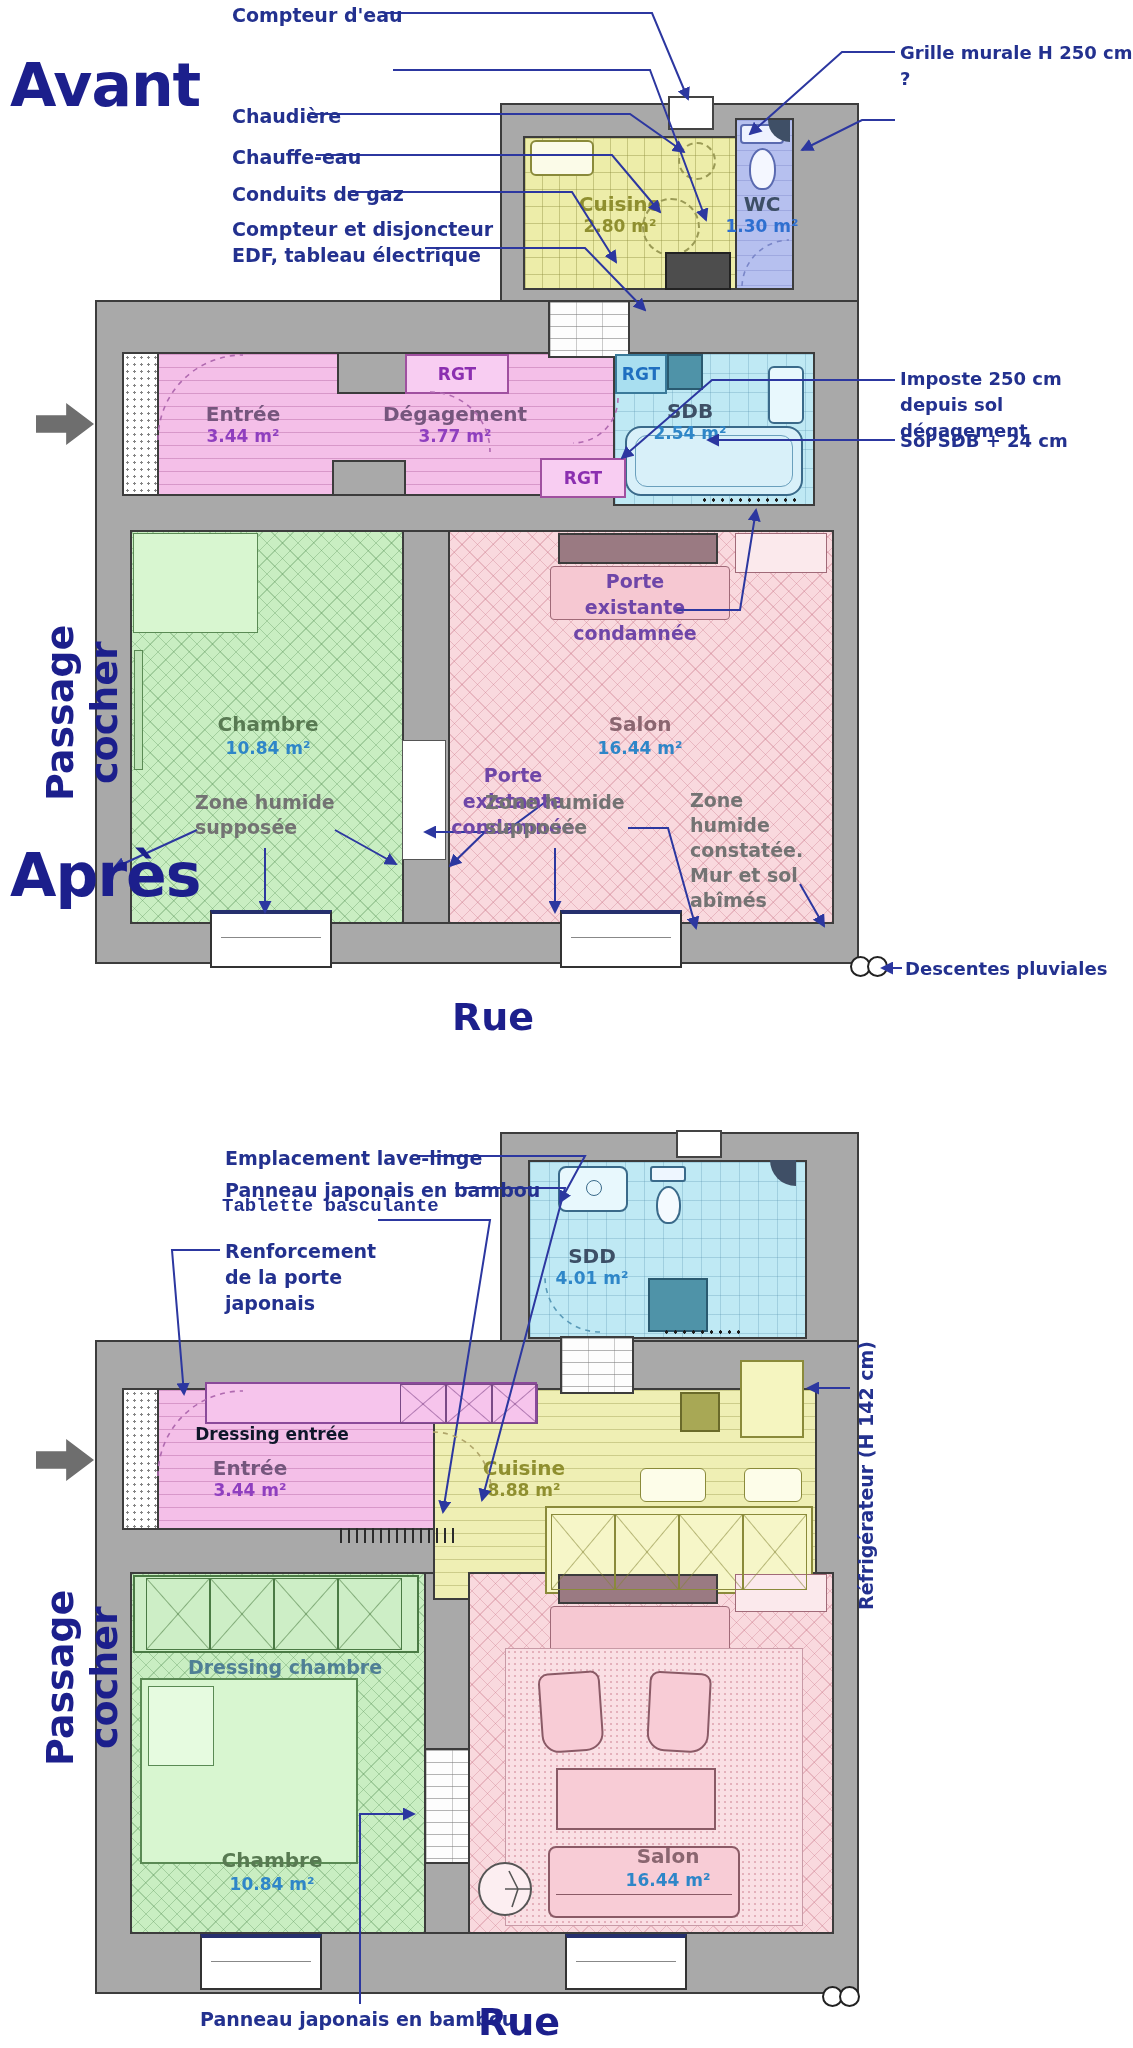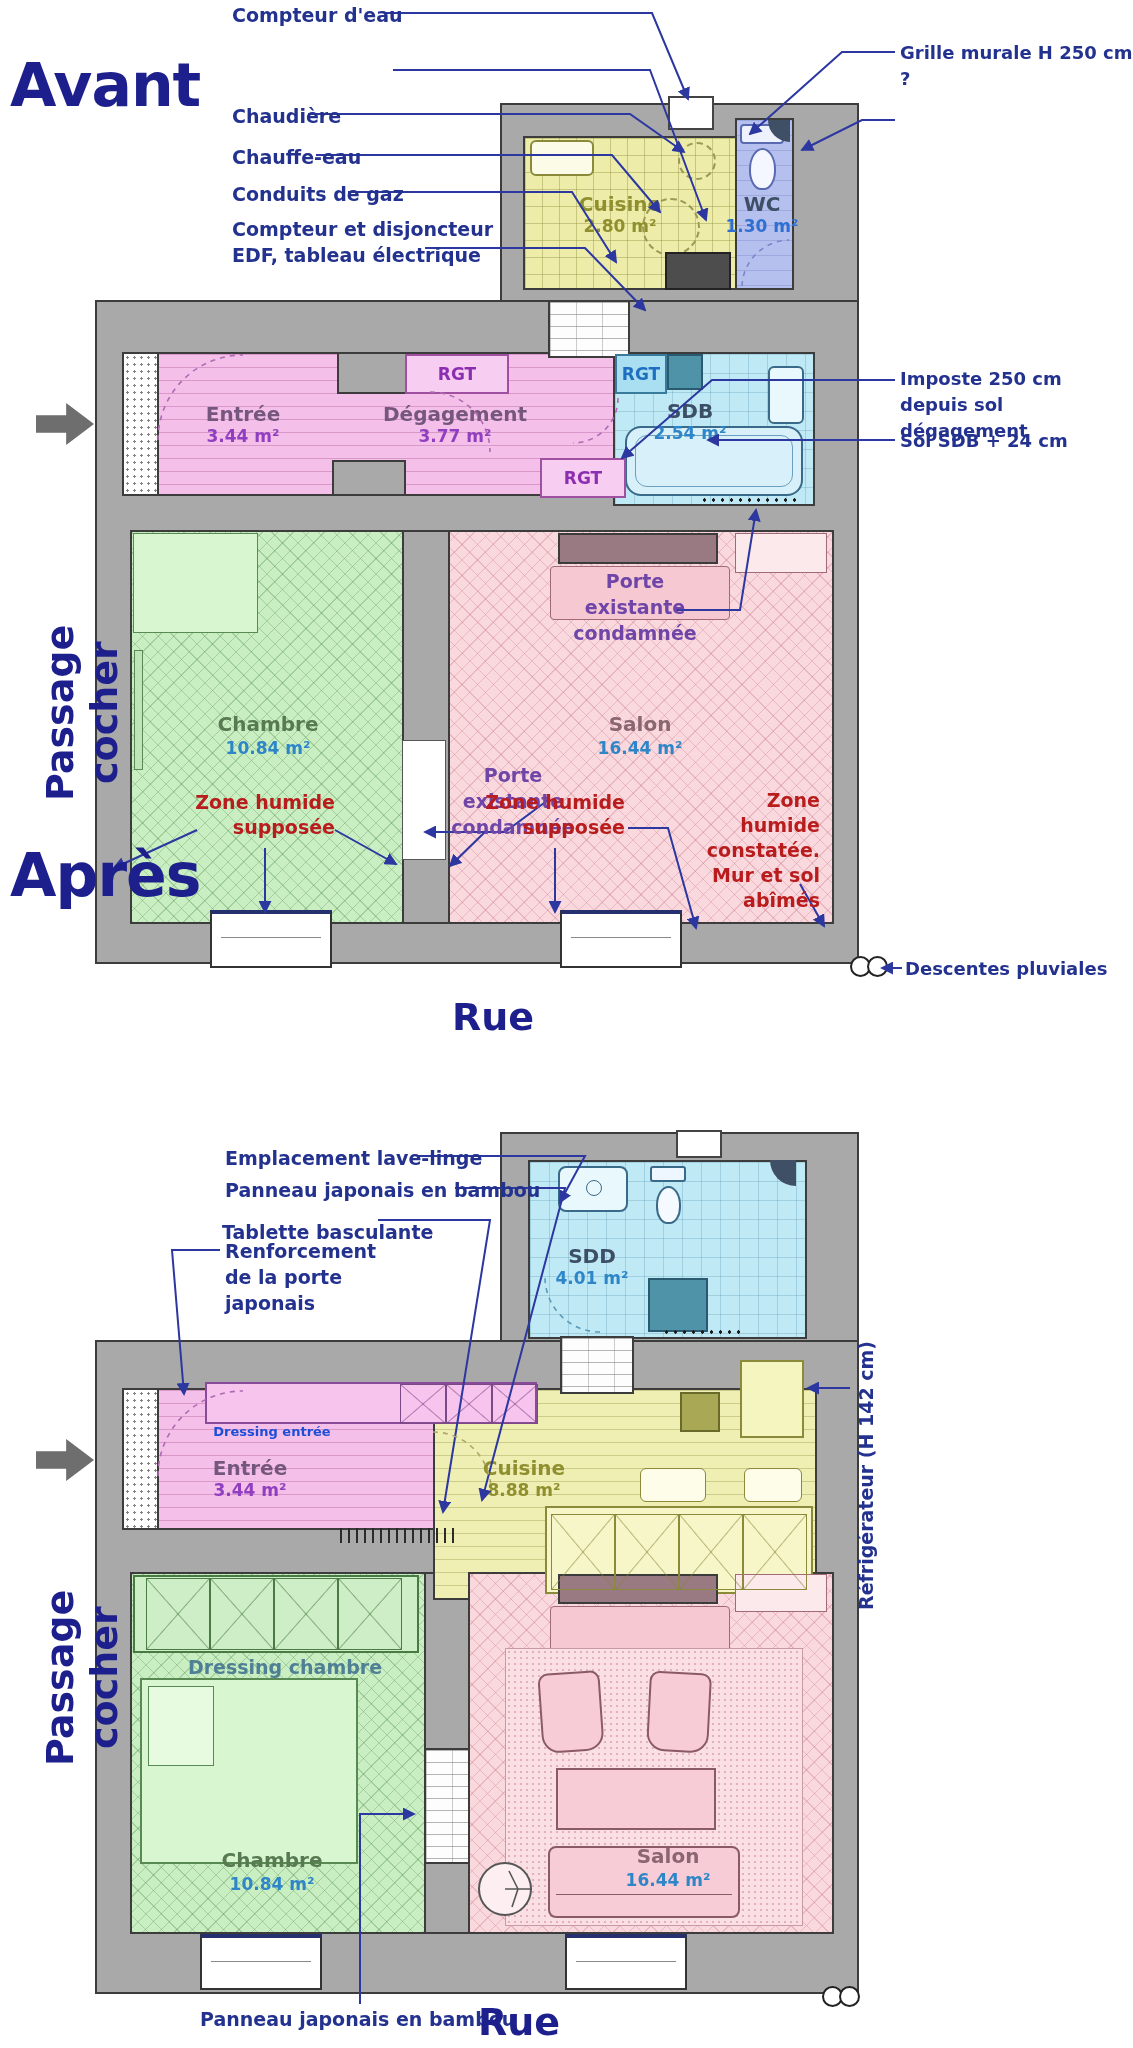--- a/index.html
+++ b/index.html
@@ -9,21 +9,21 @@
   .pre{white-space:pre-line;}
   
   .title{position:absolute;font-size:60px;font-weight:bold;color:#1c1f8c;letter-spacing:-1px;z-index:30;}
   .callout{position:absolute;font-size:19px;font-weight:600;color:#23318f;line-height:26px;z-index:30;}
   .callout-sm{font-size:18px;}
   .bigword{position:absolute;font-size:38px;font-weight:700;color:#1c1f8c;z-index:30;}
   .vtext{position:absolute;writing-mode:vertical-rl;transform:rotate(180deg);text-align:center;z-index:30;}
   .roomname{position:absolute;transform:translateX(-50%);font-size:20px;font-weight:600;z-index:12;white-space:nowrap;}
   .areaval{position:absolute;transform:translateX(-50%);font-size:17px;font-weight:600;z-index:12;white-space:nowrap;}
   .purplelab{position:absolute;font-size:19px;font-weight:600;color:#6f46a8;text-align:center;line-height:26px;z-index:30;}
-  .indigolab{position:absolute;font-size:19px;font-weight:600;color:#b91c1c;text-align:right;line-height:25px;z-index:30;}
+  .indigolab{position:absolute;font-size:19px;font-weight:600;color:#737373;text-align:left;line-height:25px;z-index:30;}
   .rgt{position:absolute;border:2px solid #a050a0;background:#f8cdf2;z-index:11;
        display:flex;align-items:center;justify-content:center;font-size:17px;font-weight:600;color:#8b2fb0;}
   .rgt.cyan{background:#a9dff0;border-color:#3a7a9a;color:#1f6fc0;}
   
   .wall{position:absolute;background:#a9a9a9;border:2px solid #3c3c3c;z-index:1;}
   .room{position:absolute;border:2px solid #3c3c3c;z-index:5;}
   .planks-pink{background-color:#f4bfe8;background-image:repeating-linear-gradient(180deg,rgba(150,60,130,.30) 0 1px,transparent 1px 13px);}
   .grid-yellow{background-color:#ededa9;background-image:repeating-linear-gradient(180deg,rgba(140,140,60,.40) 0 1px,transparent 1px 17px),repeating-linear-gradient(90deg,rgba(140,140,60,.40) 0 1px,transparent 1px 17px);}
   .planks-yellow{background-color:#efefb4;background-image:repeating-linear-gradient(180deg,rgba(140,140,60,.35) 0 1px,transparent 1px 13px);}
   .tile-cyan{background-color:#bfe9f4;background-image:repeating-linear-gradient(180deg,rgba(80,140,170,.28) 0 1px,transparent 1px 19px),repeating-linear-gradient(90deg,rgba(80,140,170,.28) 0 1px,transparent 1px 19px);}
@@ -142,21 +142,21 @@
 Mur et sol
 abîmés</div>
 
   <div class="bigword" style="left:452px;top:995px;">Rue</div>
   <div class="vtext bigword" style="left:38px;top:565px;width:46px;height:295px;">Passage cocher</div>
 
   <div class="title" style="left:10px;top:840px;">Après</div>
 
   <div class="callout" style="left:225px;top:1145px;">Emplacement lave-linge</div>
   <div class="callout" style="left:225px;top:1177px;">Panneau japonais en bambou</div>
-  <div class="callout" style="left:222px;top:1219px;">Tablette basculante</div>
+  <div class="callout" style="left:222px;top:1193px;font-family:Liberation Mono, monospace;">Tablette basculante</div>
   <div class="callout pre" style="left:225px;top:1238px;">Renforcement
 de la porte
 japonais</div>
   <div class="vtext callout" style="left:853px;top:1250px;width:42px;height:450px;">Réfrigérateur (H 142 cm)</div>
   <div class="callout" style="left:200px;top:2006px;">Panneau japonais en bambou</div>
 
   <div class="wall" style="left:500px;top:1132px;width:355px;height:208px;"></div>
   <div class="wall" style="left:95px;top:1340px;width:760px;height:650px;"></div>
 
   <div class="room tile-cyan" style="left:528px;top:1160px;width:275px;height:175px;"></div>
@@ -216,21 +216,21 @@
   </div>
   <div class="furn" style="left:478px;top:1862px;width:54px;height:54px;border:2px solid #555;border-radius:50%;background:#fceef1;"></div>
 
   <div class="window" style="left:200px;top:1934px;width:118px;height:50px;"></div>
   <div class="window" style="left:565px;top:1934px;width:118px;height:50px;"></div>
   <div class="dcirc" style="left:822px;top:1986px;"></div>
   <div class="dcirc" style="left:839px;top:1986px;"></div>
 
   <div class="roomname" style="left:592px;top:1244px;color:#3d4f66;">SDD</div>
   <div class="areaval" style="left:592px;top:1268px;color:#2e86c8;">4.01 m²</div>
-  <div class="roomname" style="left:272px;top:1424px;color:#1d4ed8;font-size:13px;">Dressing entrée</div>
+  <div class="roomname" style="left:272px;top:1424px;color:#0f172a;font-size:17px;">Dressing entrée</div>
   <div class="roomname" style="left:250px;top:1456px;color:#75567d;">Entrée</div>
   <div class="areaval" style="left:250px;top:1480px;color:#8f3fbf;">3.44 m²</div>
   <div class="roomname" style="left:524px;top:1456px;color:#8f8f2f;">Cuisine</div>
   <div class="areaval" style="left:524px;top:1480px;color:#8f8f2f;">8.88 m²</div>
   <div class="roomname" style="left:285px;top:1656px;color:#4f7f95;font-size:19px;">Dressing chambre</div>
   <div class="roomname" style="left:272px;top:1848px;color:#587a52;">Chambre</div>
   <div class="areaval" style="left:272px;top:1874px;color:#2e86c8;">10.84 m²</div>
   <div class="roomname" style="left:668px;top:1844px;color:#8a6670;">Salon</div>
   <div class="areaval" style="left:668px;top:1870px;color:#2e86c8;">16.44 m²</div>
 

